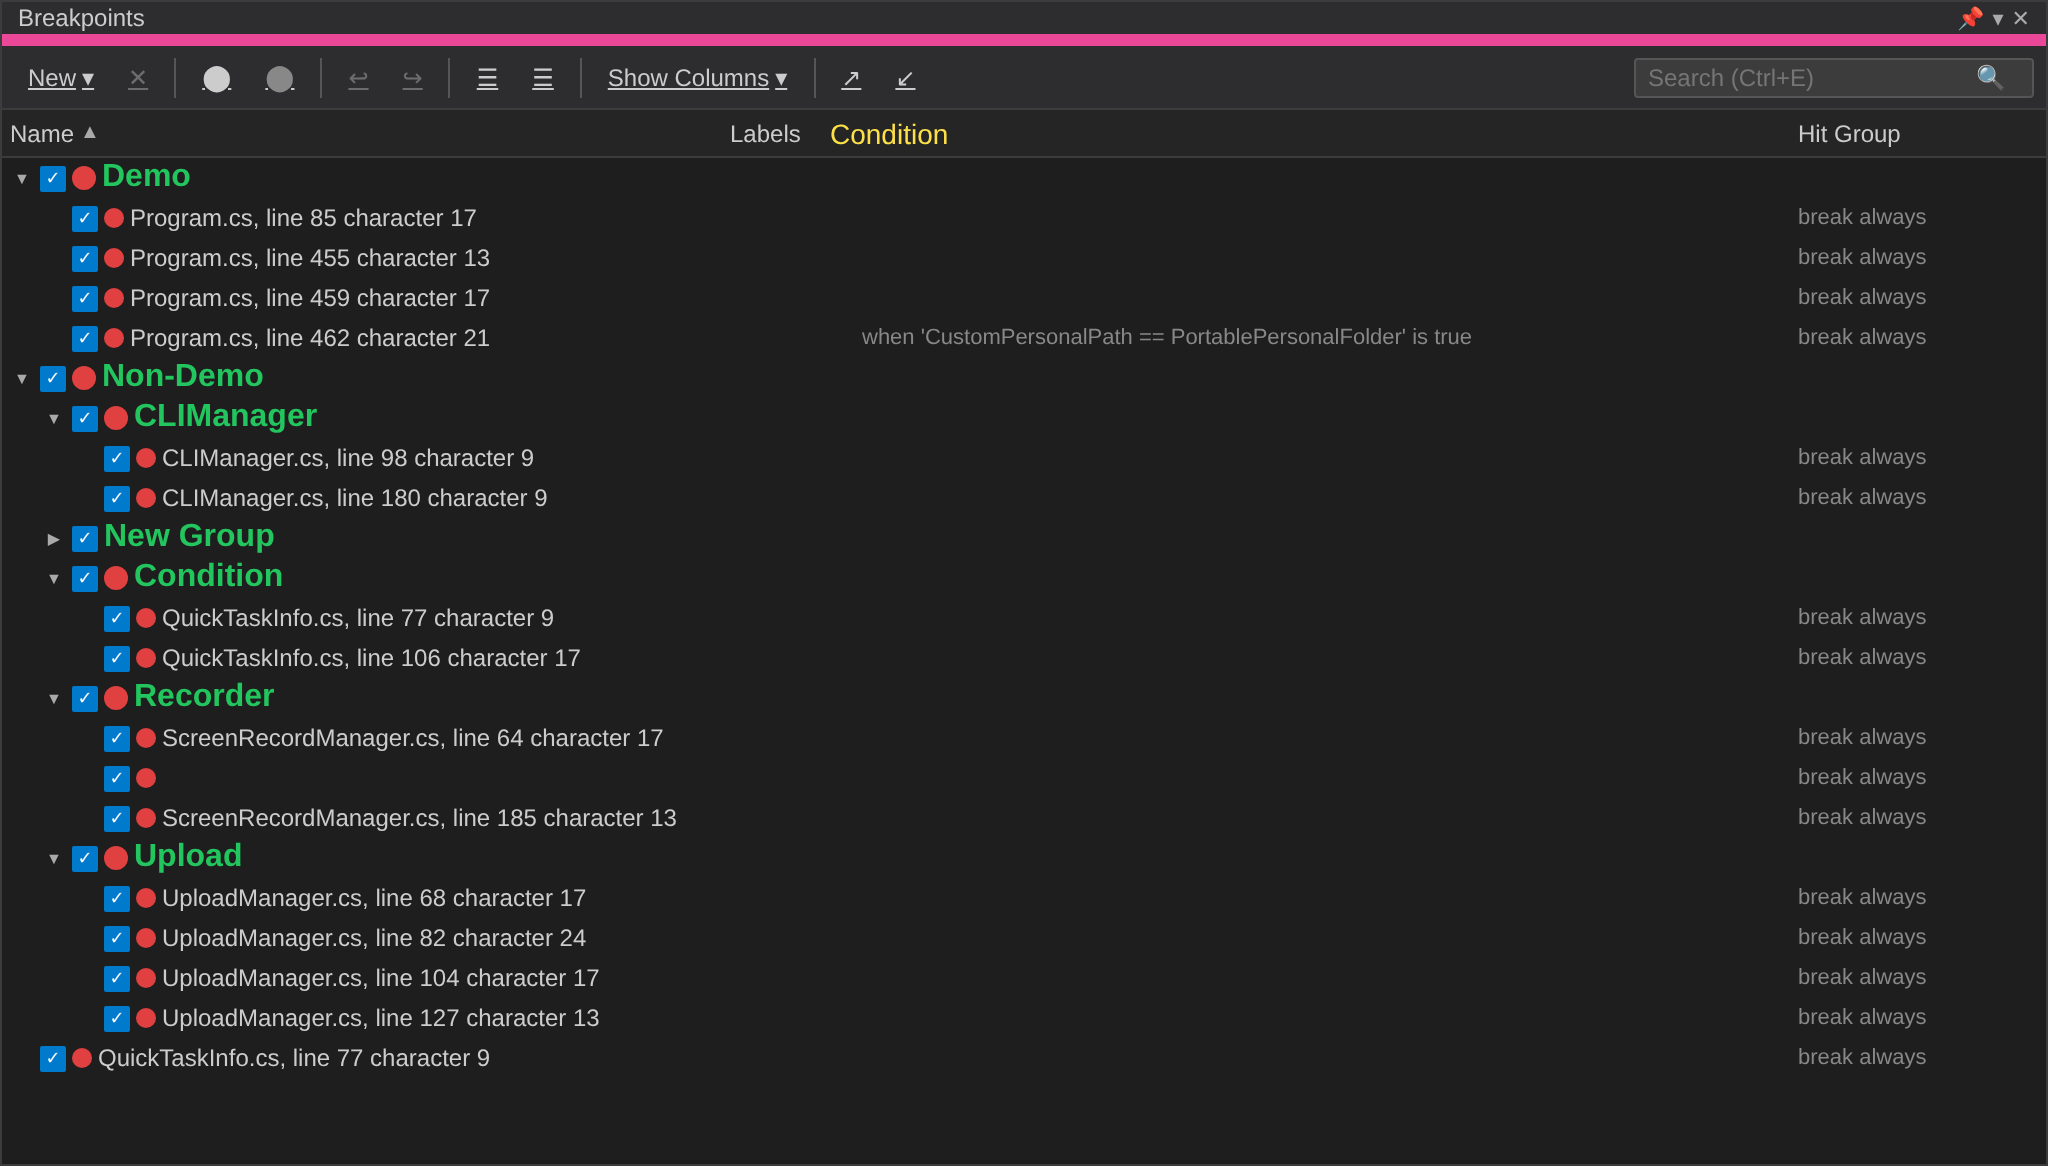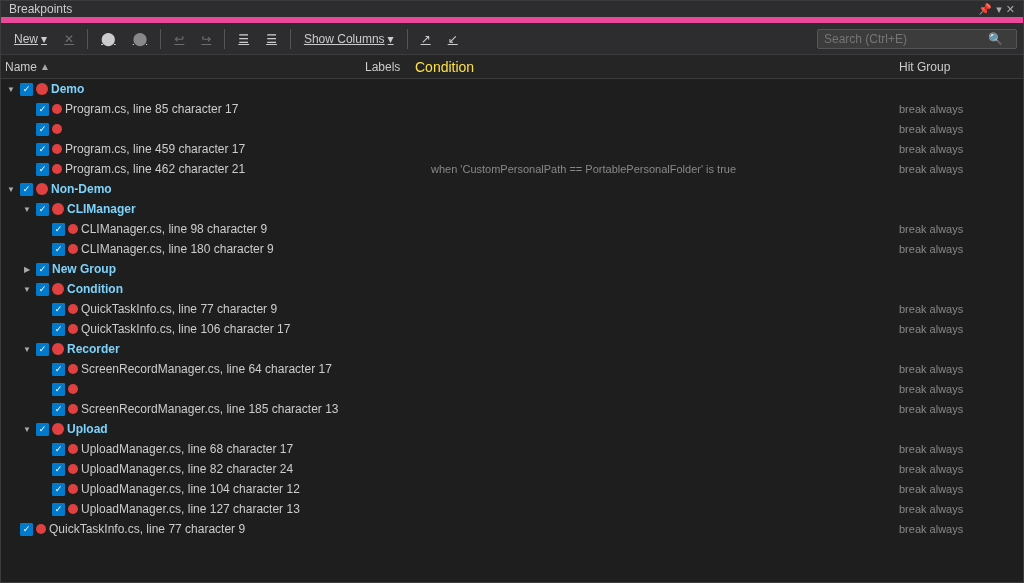--- a/index.html
+++ b/index.html
@@ -218,22 +218,22 @@
     }
     .row-label {
       font-size: 12px;
       color: #cccccc;
       white-space: nowrap;
       overflow: hidden;
       text-overflow: ellipsis;
       text-align: right;
     }
     .group-label {
-      font-size: 12px;
-      color: #7dd3fc;
+      font-size: 16px;
+      color: #22c55e;
       font-weight: 600;
       text-align: right;
     }
     .disabled-btn {
       opacity: 0.4;
     }
   </style>
 </head>
 <body>
 
@@ -339,20 +339,21 @@
         <div class="row-condition-cell"></div>
         <div class="row-hitcount-cell">break always</div>
       </div>
       <div class="row" style="padding-left: 20px;">
         <div class="row-name-cell">
           <span style="width: 12px; display: inline-block;"></span>
           <span class="checkbox">
             <span class="checkbox-check">✓</span>
           </span>
           <span class="bp-dot-small"></span>
+          <span class="row-label">Program.cs, line 455 character 13</span>
         </div>
         <div class="row-labels-cell"></div>
         <div class="row-condition-cell"></div>
         <div class="row-hitcount-cell">break always</div>
       </div>
       <div class="row" style="padding-left: 20px;">
         <div class="row-name-cell">
           <span style="width: 12px; display: inline-block;"></span>
           <span class="checkbox">
             <span class="checkbox-check">✓</span>
@@ -570,21 +571,21 @@
         <div class="row-condition-cell"></div>
         <div class="row-hitcount-cell">break always</div>
       </div>
       <div class="row" style="padding-left: 36px;">
         <div class="row-name-cell">
           <span style="width: 12px; display: inline-block;"></span>
           <span class="checkbox">
             <span class="checkbox-check">✓</span>
           </span>
           <span class="bp-dot-small"></span>
-          <span class="row-label">UploadManager.cs, line 104 character 12</span>
+          <span class="row-label">UploadManager.cs, line 104 character 17</span>
         </div>
         <div class="row-labels-cell"></div>
         <div class="row-condition-cell"></div>
         <div class="row-hitcount-cell">break always</div>
       </div>
       <div class="row" style="padding-left: 36px;">
         <div class="row-name-cell">
           <span style="width: 12px; display: inline-block;"></span>
           <span class="checkbox">
             <span class="checkbox-check">✓</span>

